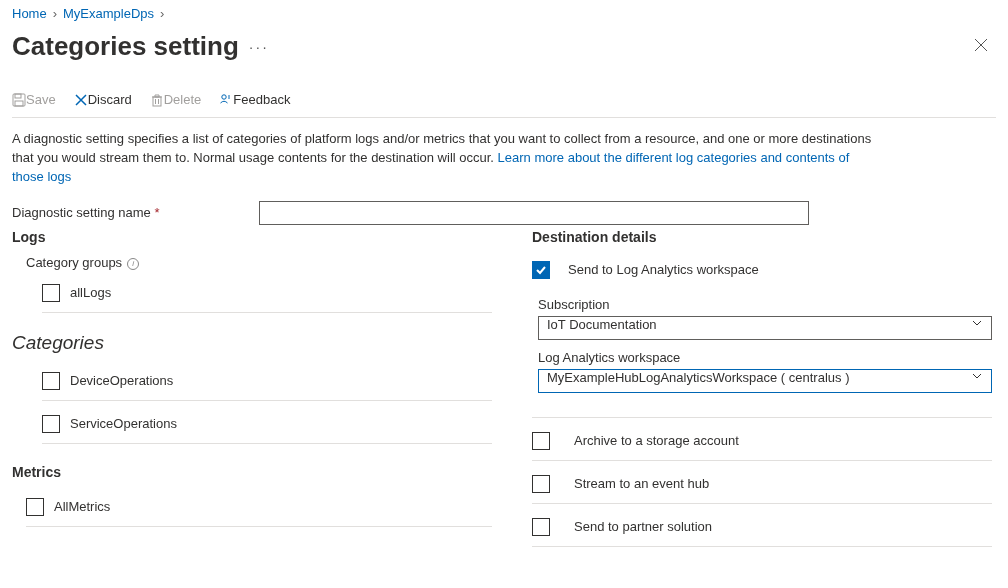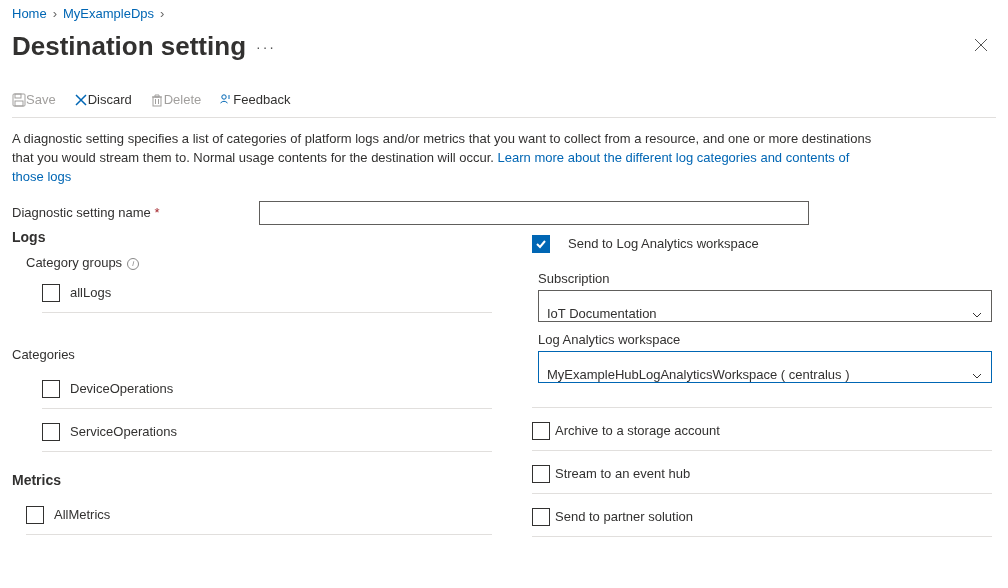--- a/index.html
+++ b/index.html
@@ -20,53 +20,53 @@
     .desc a { color: #0066b4; text-decoration: none; }
     .form-row { display: flex; align-items: center; gap: 10px; margin-bottom: 4px; }
     .label { font-size: 13px; }
     .req { color: #a4262c; }
     .text-input { height: 24px; border: 1px solid #605e5c; padding: 2px 6px; font-size: 13px; width: 550px; }
     .columns { display: flex; gap: 40px; }
     .col-left { width: 480px; }
     .col-right { width: 460px; }
     .section-h { font-weight: 600; font-size: 14px; margin-bottom: 10px; }
     .sub-h { font-size: 13px; margin: 8px 0 6px 14px; display: flex; align-items: flex-end; gap: 5px; }
-    .category-h { font-size: 13px; margin: 34px 0 10px; }
+    .category-h { font-size: 19px; margin: 19px 0 10px; font-style: italic; }
     .info-circle { width: 12px; height: 12px; border: 1px solid #888; border-radius: 50%; display: inline-flex; align-items: center; justify-content: center; font-size: 8px; color: #888; font-style: italic; }
     .chk-row { display: flex; align-items: center; gap: 10px; margin: 0 0 0 30px; padding: 8px 0 10px; border-bottom: 1px solid #e1dfdd; }
     .chk-row.no-indent { margin-left: 14px; text-align: center; }
     .chk { width: 18px; height: 18px; border: 1px solid #323130; background: #fff; flex-shrink: 0; display: inline-flex; align-items: center; justify-content: center; cursor: pointer; }
     .chk.checked { background: #0066b4; border-color: #0066b4; }
     .chk.checked svg { display: block; }
     .chk svg { display: none; }
-    .dest-chk-row { display: flex; align-items: center; gap: 5px; padding: 8px 0 10px; border-bottom: 1px solid #e1dfdd; margin-left: 0; }
+    .dest-chk-row { display: flex; align-items: center; gap: 24px; padding: 8px 0 10px; border-bottom: 1px solid #e1dfdd; margin-left: 0; }
     .dest-block { border-bottom: 1px solid #e1dfdd; padding-bottom: 14px; margin-bottom: 6px; }
     .dest-chk-top { display: flex; align-items: center; gap: 18px; padding: 6px 0 10px; }
     .dest-sub { margin-left: 6px; margin-top: 8px; }
     .dest-sub .lbl { font-size: 13px; margin-bottom: 4px; }
-    .select { border: 1px solid #605e5c; height: 32px; display: flex; align-items: flex-end; justify-content: space-between; padding: 0 8px; font-size: 13px; margin-bottom: 10px; cursor: pointer; }
+    .select { border: 1px solid #605e5c; height: 24px; display: flex; align-items: flex-start; justify-content: space-between; padding: 0 8px; font-size: 13px; margin-bottom: 10px; cursor: pointer; }
     .select.focused { border-color: #0066b4; outline: 1px solid #0066b4; outline-offset: -1px; }
     .chev-down { width: 12px; height: 12px; }
     .gap { height: 20px; }
     .gap-sm { height: 6px; }
   </style>
 </head>
 <body>
 <div class="page">
 
   <nav class="breadcrumb">
     <a>Home</a>
     <span class="chev">›</span>
     <a>MyExampleDps</a>
     <span class="chev">›</span>
   </nav>
 
   <div class="header-row">
     <div style="display:flex;align-items:center;">
-      <h1 class="page-title">Destination setting</h1>
+      <h1 class="page-title">Categories setting</h1>
       <span class="ellipsis">···</span>
     </div>
     <span class="close-x">
       <svg width="14" height="14" viewBox="0 0 14 14">
           <path d="M1 1 L13 13 M13 1 L1 13" stroke="#555" stroke-width="1"></path>
         </svg>
     </span>
   </div>
 
   <div class="toolbar">
@@ -148,20 +148,21 @@
 
       <div class="gap"></div>
       <div class="section-h">Metrics</div>
       <div class="chk-row no-indent">
         <span class="chk"></span>
         <span>AllMetrics</span>
       </div>
     </div>
 
     <div class="col-right">
+      <div class="section-h">Destination details</div>
 
       <div class="dest-block">
         <div class="dest-chk-top">
           <span class="chk checked">
               <svg width="12" height="12" viewBox="0 0 12 12">
                 <path d="M2 6 L5 9 L10 3" stroke="#fff" stroke-width="2" fill="none"></path>
               </svg>
             </span>
           <span>Send to Log Analytics workspace</span>
         </div>

